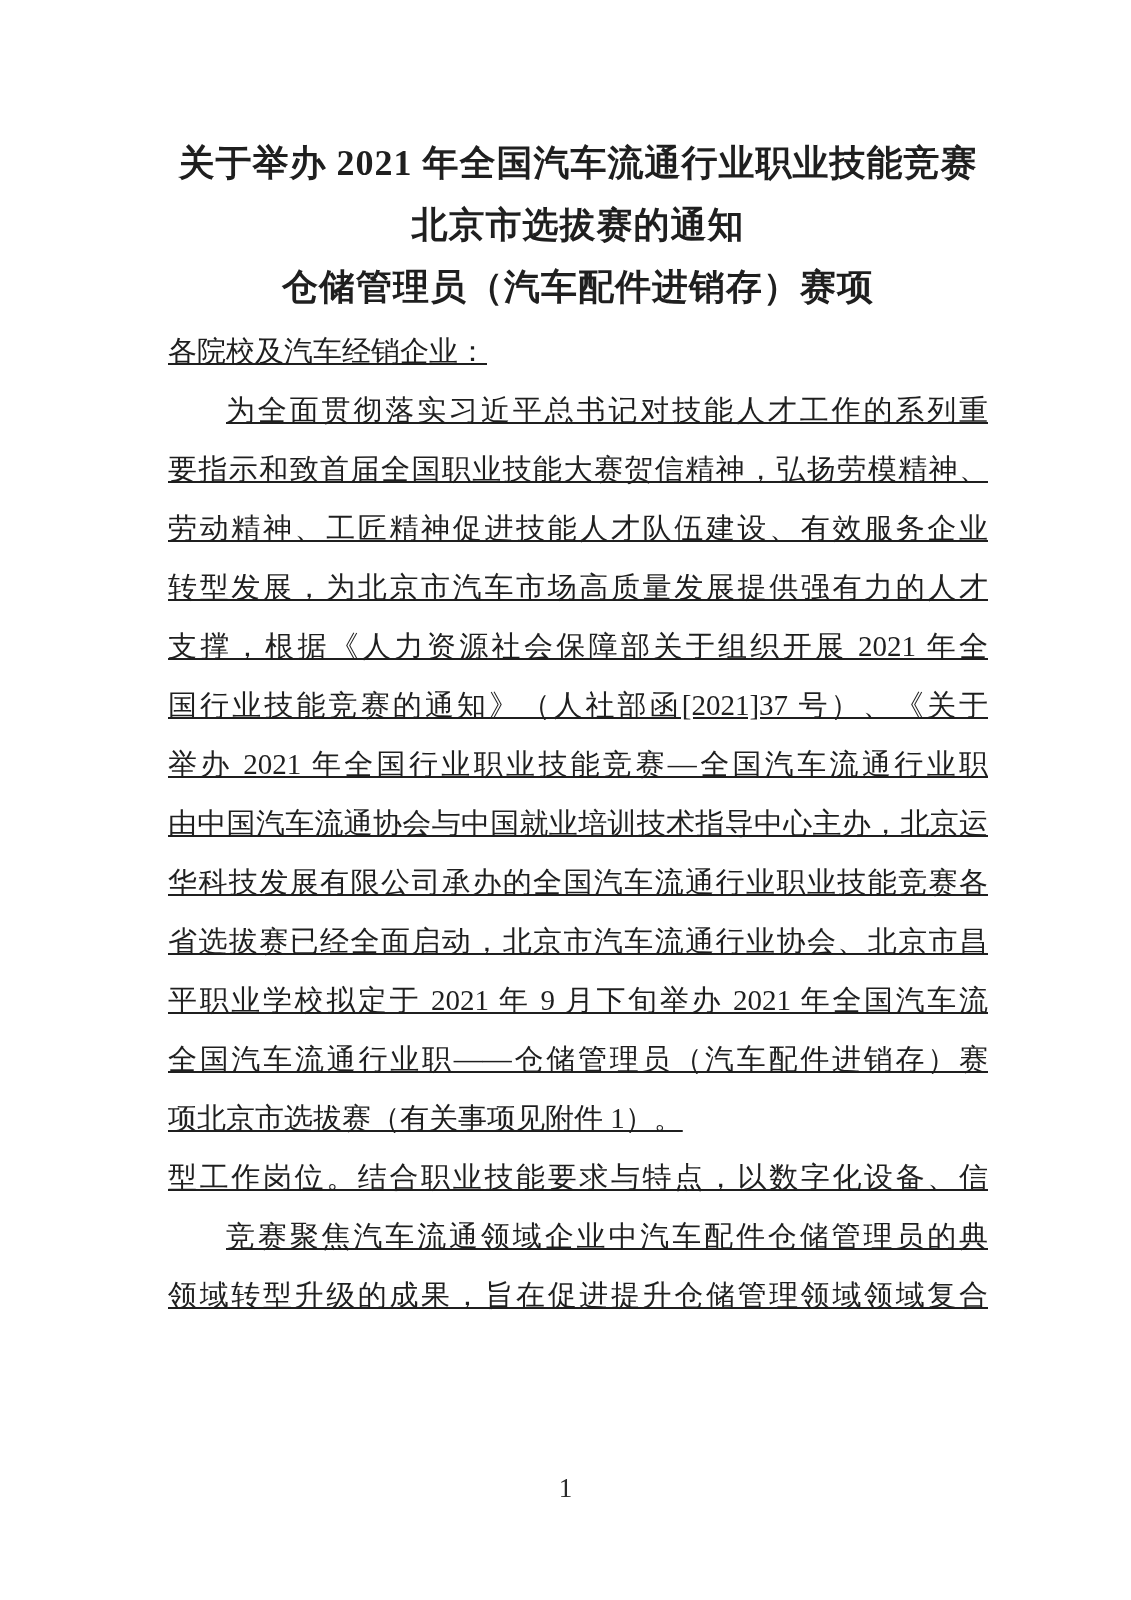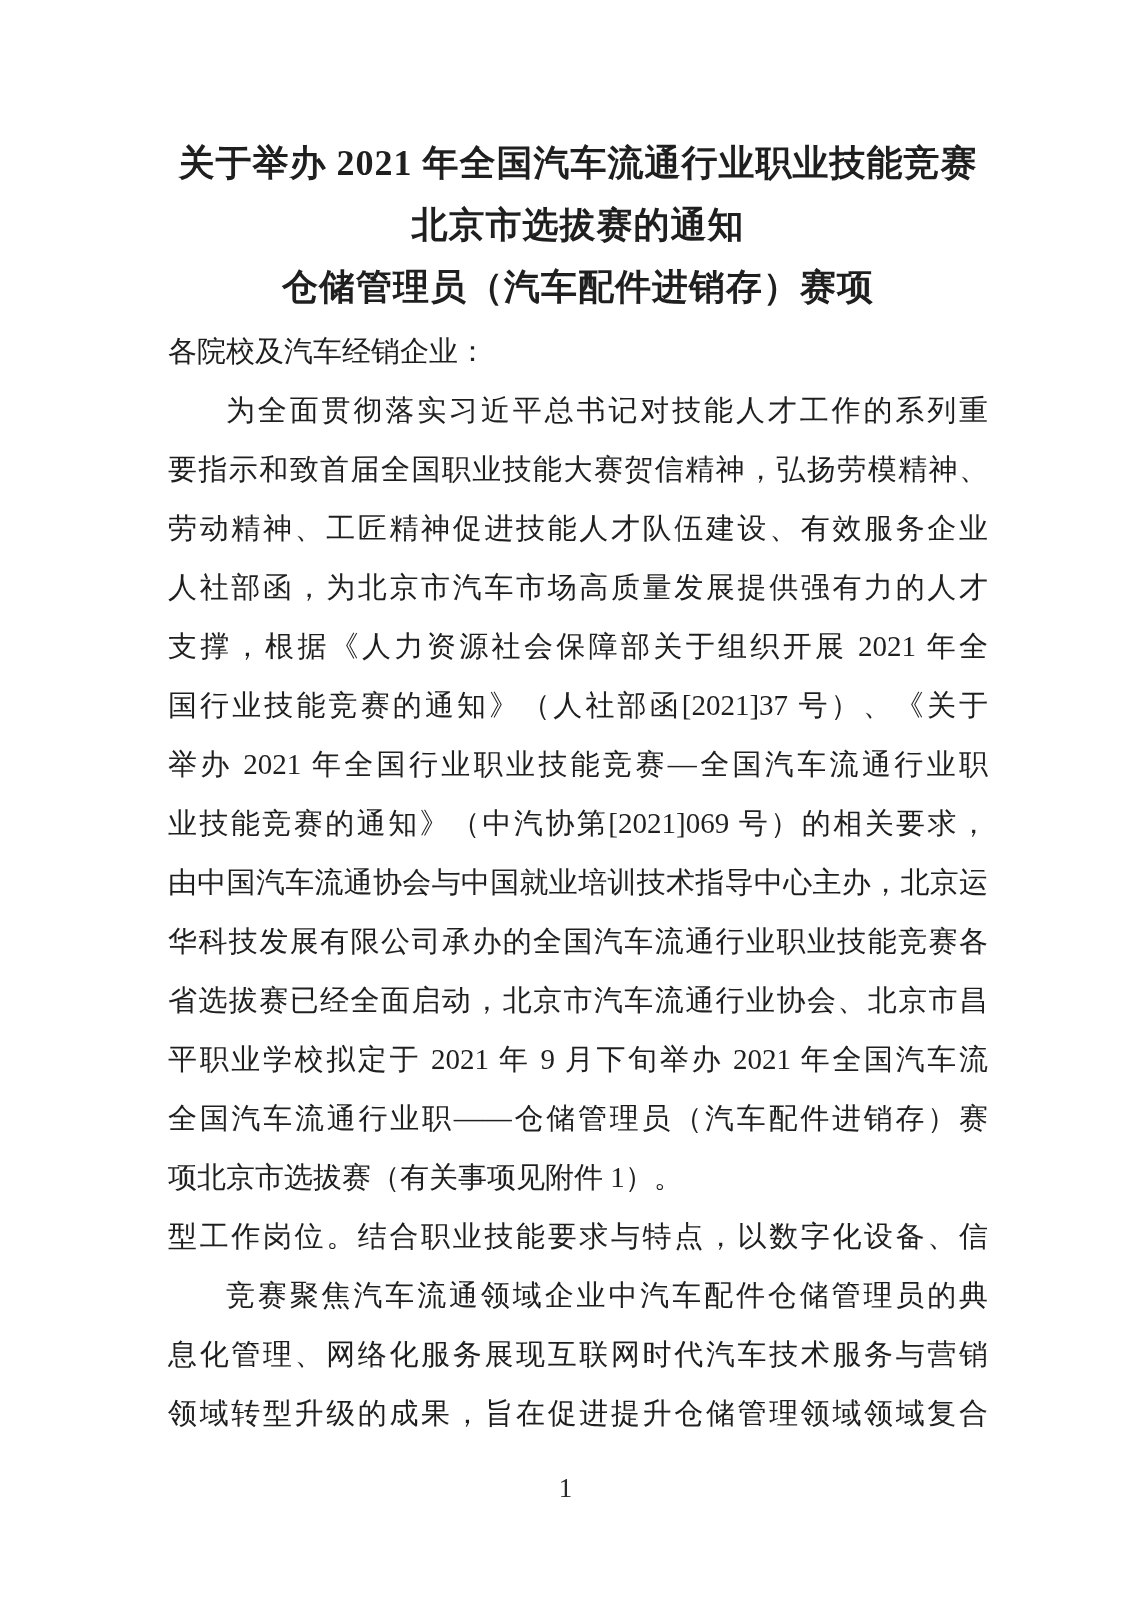--- a/index.html
+++ b/index.html
@@ -39,20 +39,21 @@
     width: 820px;
     font-size: 29px;
   }
   .line {
     height: 59px;
     line-height: 59px;
     text-align: justify;
     text-align-last: justify;
     white-space: normal;
     letter-spacing: 0;
+    text-decoration: underline;
   }
   .line.no-justify {
     text-align: left;
     text-align-last: left;
   }
   .line.indent {
     text-indent: 58px;
   }
   .page-number {
     position: absolute;
@@ -76,32 +77,30 @@
       <div class="title-line">北京市选拔赛的通知</div>
       <div class="title-line">仓储管理员（汽车配件进销存）赛项</div>
     </div>
 
   <div class="body-block">
     <div class="line no-justify">各院校及汽车经销企业：</div>
 
   <div class="line indent">为全面贯彻落实习近平总书记对技能人才工作的系列重</div>
       <div class="line">要指示和致首届全国职业技能大赛贺信精神，弘扬劳模精神、</div>
       <div class="line">劳动精神、工匠精神促进技能人才队伍建设、有效服务企业</div>
-      <div class="line">人社部函，为北京市汽车市场高质量发展提供强有力的人才</div>
+      <div class="line">转型发展，为北京市汽车市场高质量发展提供强有力的人才</div>
       <div class="line">支撑，根据《人力资源社会保障部关于组织开展 2021 年全</div>
       <div class="line">国行业技能竞赛的通知》（人社部函[2021]37 号）、《关于</div>
       <div class="line">举办 2021 年全国行业职业技能竞赛—全国汽车流通行业职</div>
-      <div class="line">业技能竞赛的通知》（中汽协第[2021]069 号）的相关要求，</div>
       <div class="line">由中国汽车流通协会与中国就业培训技术指导中心主办，北京运</div>
       <div class="line">华科技发展有限公司承办的全国汽车流通行业职业技能竞赛各</div>
       <div class="line">省选拔赛已经全面启动，北京市汽车流通行业协会、北京市昌</div>
       <div class="line">平职业学校拟定于 2021 年 9 月下旬举办 2021 年全国汽车流</div>
       <div class="line">全国汽车流通行业职——仓储管理员（汽车配件进销存）赛</div>
       <div class="line no-justify">项北京市选拔赛（有关事项见附件 1）。</div>
       <div class="line">型工作岗位。结合职业技能要求与特点，以数字化设备、信</div>
       <div class="line indent">竞赛聚焦汽车流通领域企业中汽车配件仓储管理员的典</div>
-      <div class="line">息化管理、网络化服务展现互联网时代汽车技术服务与营销</div>
       <div class="line">领域转型升级的成果，旨在促进提升仓储管理领域领域复合</div>
     </div>
 
   <div class="page-number">1</div>
 
 </div>
 
 </body></html>

